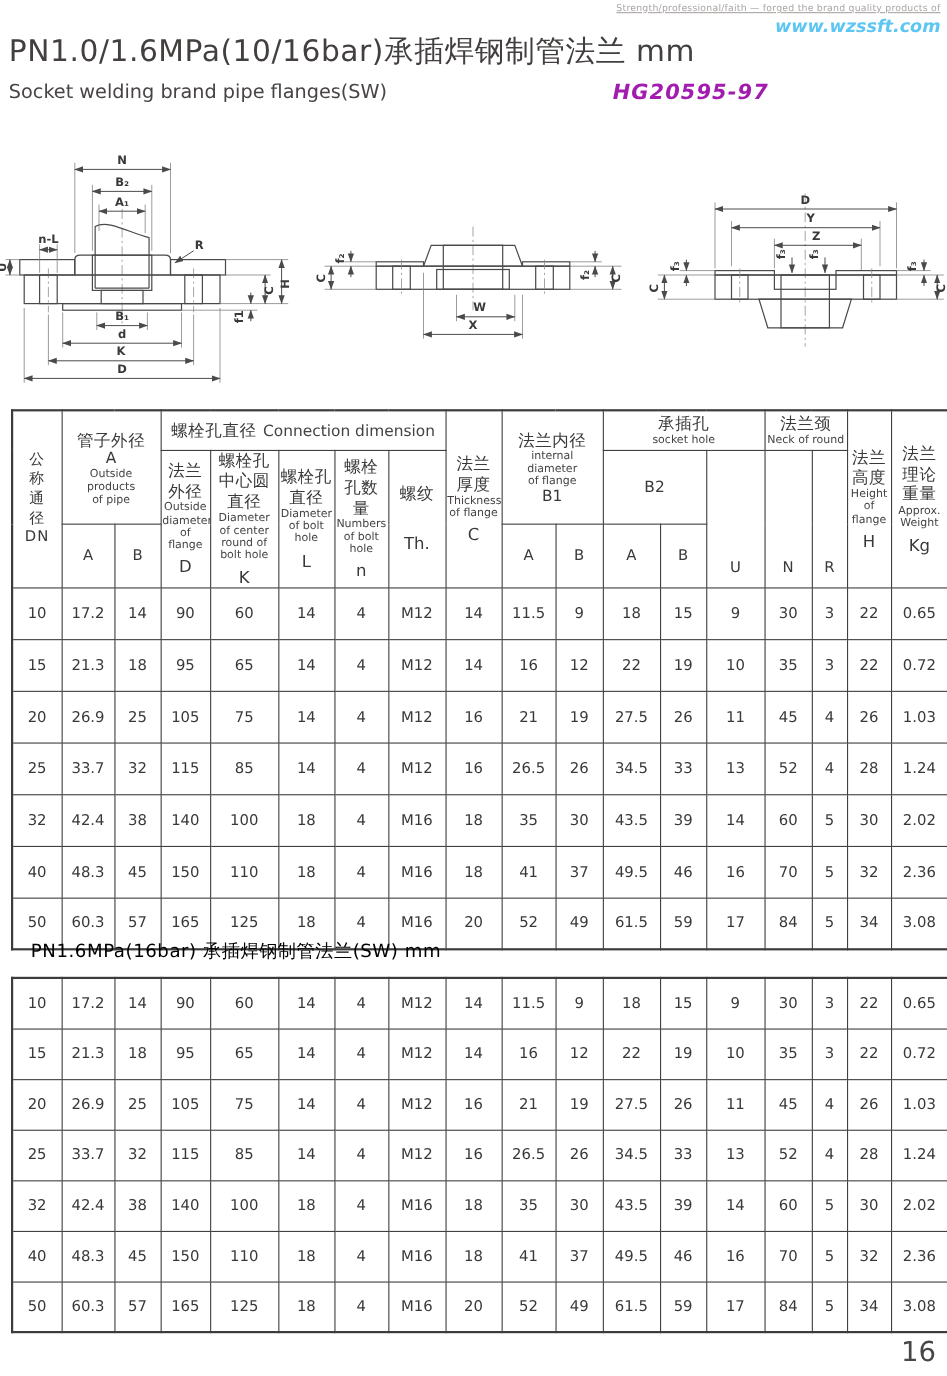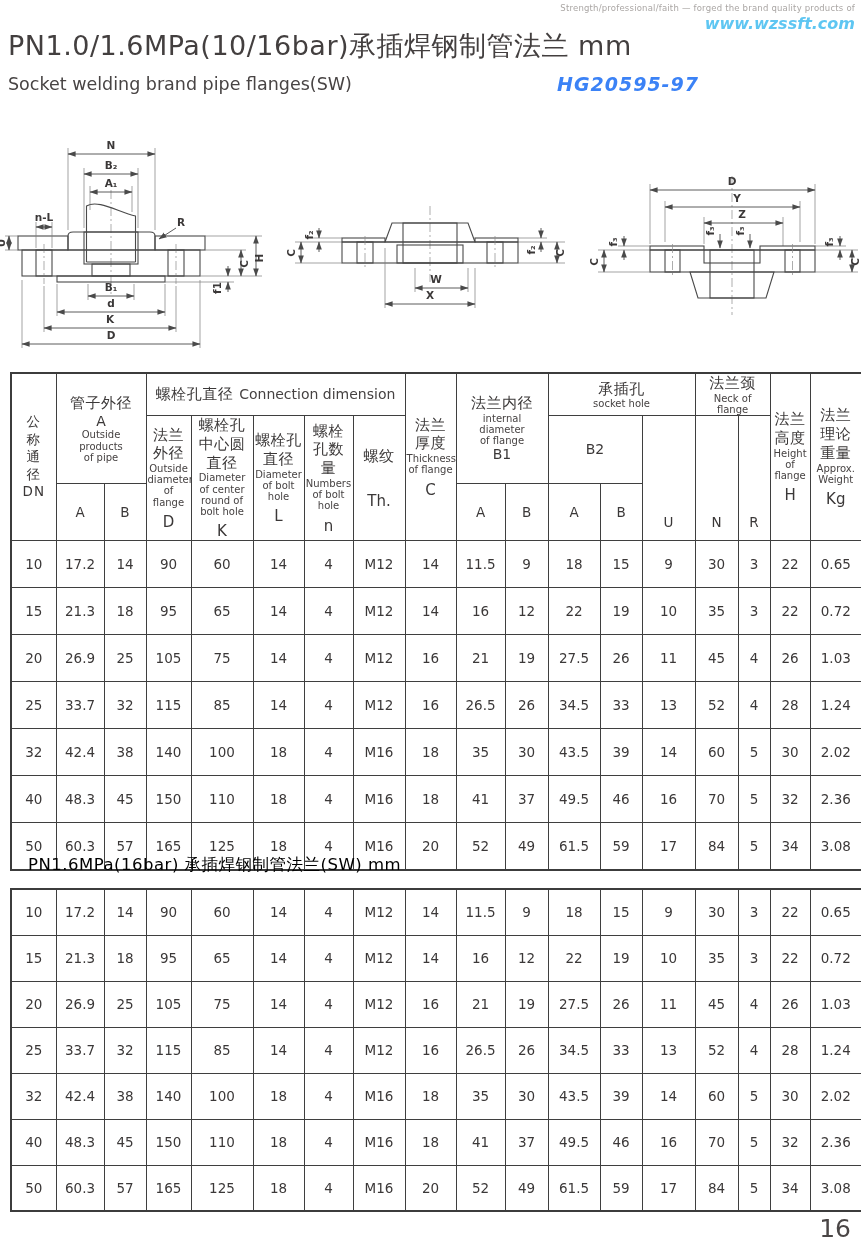--- a/index.html
+++ b/index.html
@@ -1,24 +1,24 @@
 <!DOCTYPE html>
 <html><head>
 <meta charset="utf-8">
 <style>
   html,body{margin:0;padding:0;}
   body{
     width:861px;height:1251px;position:relative;background:#fff;overflow:hidden;
     font-family:"DejaVu Sans","Liberation Sans",sans-serif;color:#3d3a3a;
   }
-  .tagline{position:absolute;top:3px;right:6px;font-size:8.5px;color:#aaa6a4;letter-spacing:.2px;}
+  .tagline{position:absolute;top:3px;right:6px;font-size:8.5px;color:#aaa6a4;letter-spacing:.2px;text-decoration:underline;}
   .website{position:absolute;top:14px;right:6px;font-size:16px;font-style:italic;font-weight:bold;color:#5ec6f2;}
   .title{position:absolute;top:28px;left:8px;margin:0;font-size:27px;font-weight:normal;color:#433f3f;letter-spacing:.5px;white-space:nowrap;}
   .subtitle{position:absolute;top:74px;left:8px;font-size:17.5px;color:#484444;}
-  .standard{position:absolute;top:73px;left:557px;font-size:19px;font-weight:bold;font-style:italic;color:#3b82f6;letter-spacing:1px;}
+  .standard{position:absolute;top:73px;left:557px;font-size:19px;font-weight:bold;font-style:italic;color:#a21caf;letter-spacing:1px;}
   .drawings{position:absolute;top:132px;left:0;width:861px;height:235px;}
   .dwg{position:absolute;}
   #dwg1{left:0;top:0;}
   #dwg2{left:285;top:58px;left:285px;}
   #dwg3{left:590px;top:18px;}
   
   .out{stroke:#4a4a4a;stroke-width:1.1;fill:none;}
   .dim{stroke:#4a4a4a;stroke-width:.9;fill:none;}
   .wit{stroke:#7d7d7d;stroke-width:.7;fill:none;}
   .cl{stroke:#8a8a8a;stroke-width:.7;fill:none;stroke-dasharray:9 3 2 3;}
@@ -303,21 +303,21 @@
 diameter
 of flange</div>
           <div class="subletter">B1</div>
         </td>
         <td colspan="3">
           <div class="zh">承插孔</div>
           <div class="en">socket hole</div>
         </td>
         <td colspan="2">
           <div class="zh">法兰颈</div>
-          <div class="en">Neck of flange</div>
+          <div class="en">Neck of round</div>
         </td>
         <td rowspan="3">
           <div class="zh pre">法兰
 高度</div>
           <div class="en pre">Height
 of
 flange</div>
           <div class="letter">H</div>
         </td>
         <td rowspan="3">

